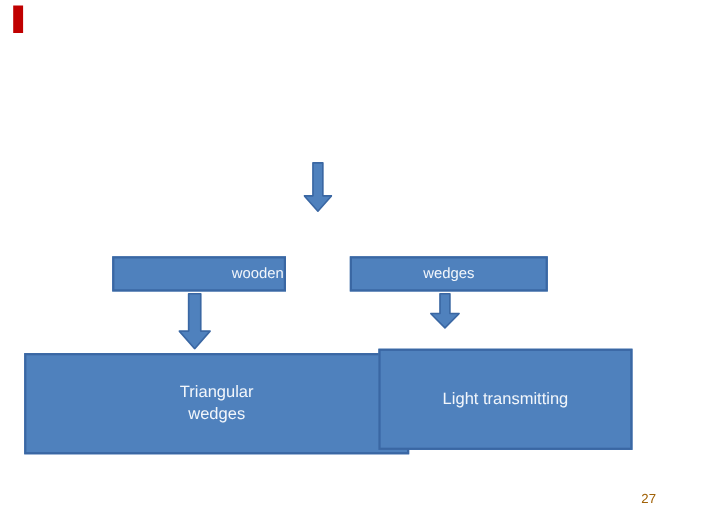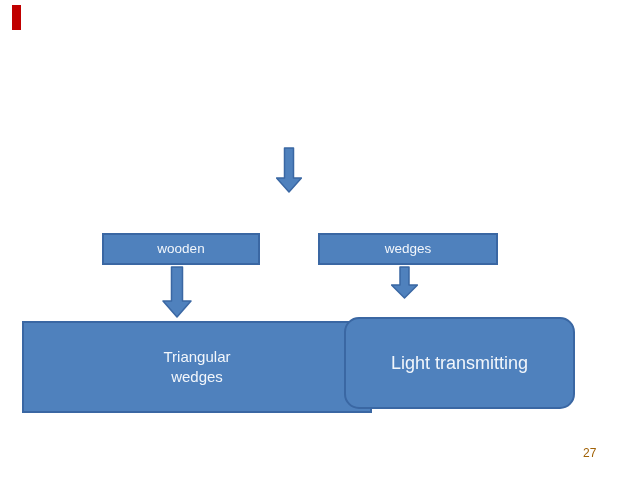--- a/index.html
+++ b/index.html
@@ -38,36 +38,36 @@
   }
   .box-root {
     left: 186px; top: 95px;
     width: 213px; height: 48px;
     font-size: 14px;
   }
   .box-left-branch {
     left: 102px; top: 233px;
     width: 158px; height: 32px;
     font-size: 13.5px;
+    align-items: flex-end;
   }
   .box-right-branch {
     left: 318px; top: 233px;
     width: 180px; height: 32px;
     font-size: 13.5px;
   }
   .box-left-leaf {
     left: 22px; top: 321px;
     width: 350px; height: 92px;
     font-size: 15px;
   }
   .box-right-leaf {
     left: 344px; top: 317px;
     width: 231px; height: 92px;
-    font-size: 18px;
-    border-radius: 15px;
+    font-size: 15px;
   }
   .arrow {
     position: absolute;
   }
   .arrow-root      { left: 276px; top: 147px; }
   .arrow-left      { left: 162px; top: 266px; }
   .arrow-right     { left: 391px; top: 266px; }
   .arrow polygon {
     fill: #4f81bd;
     stroke: #3a67a3;

